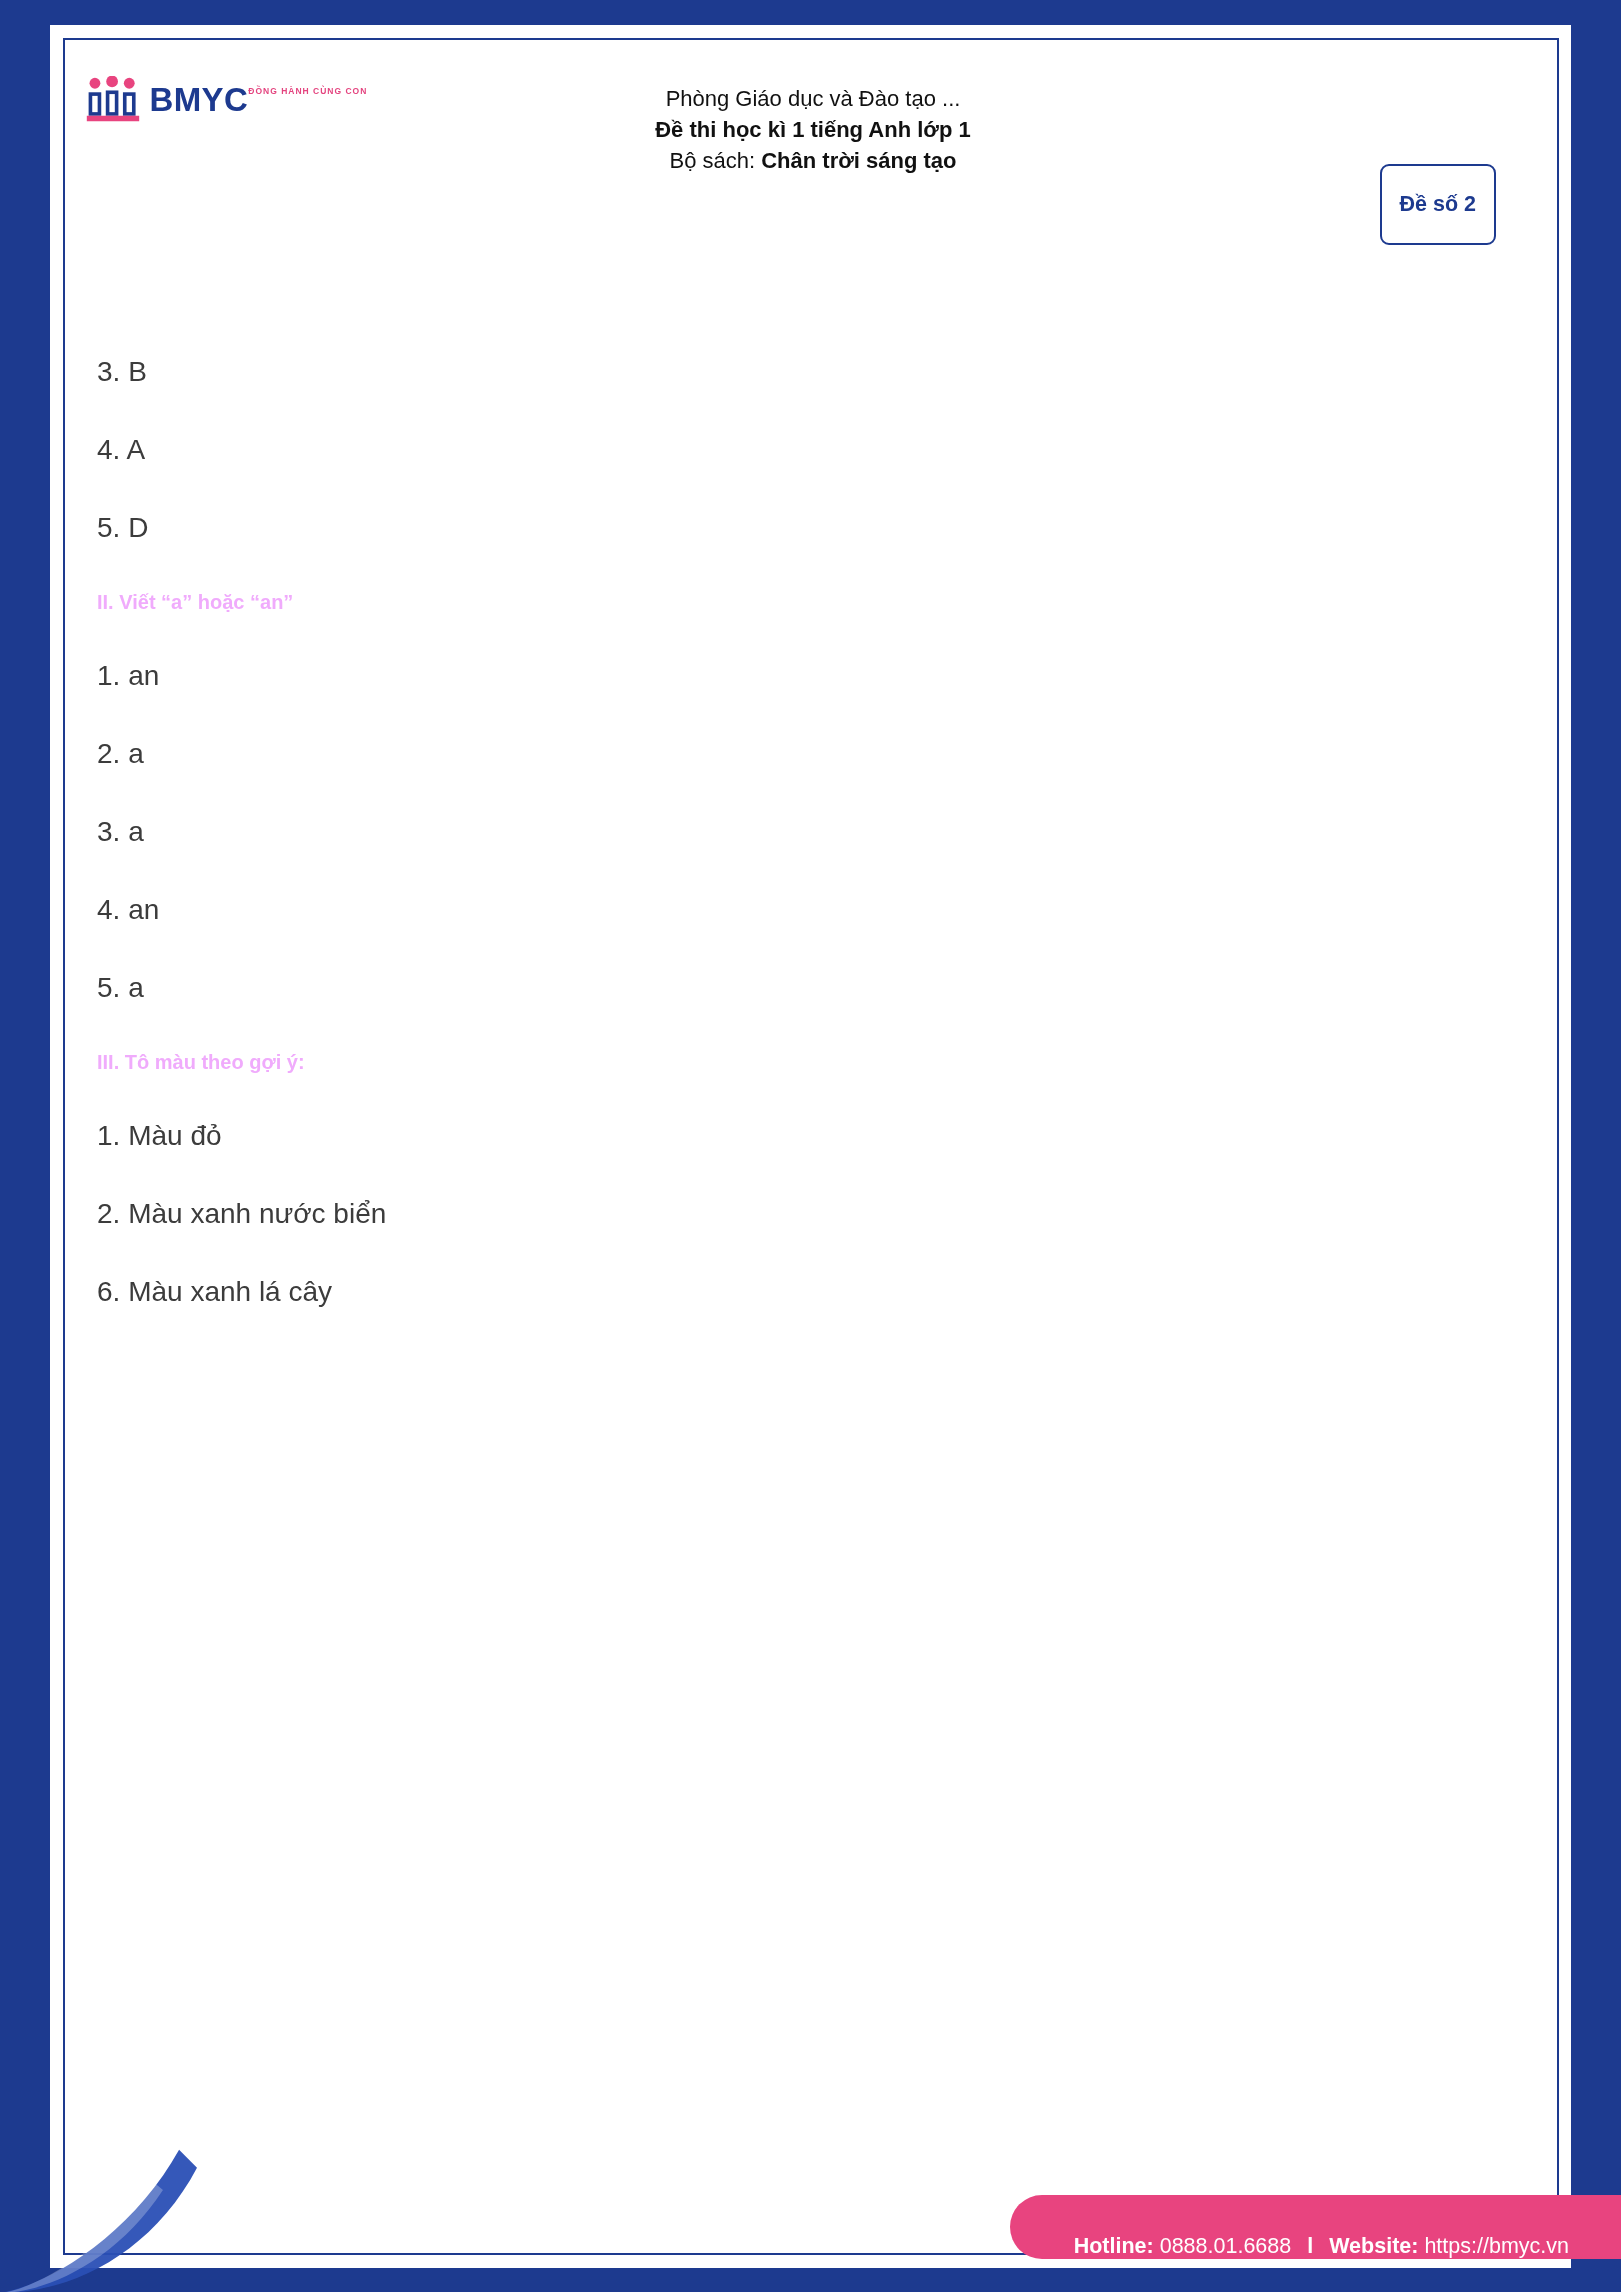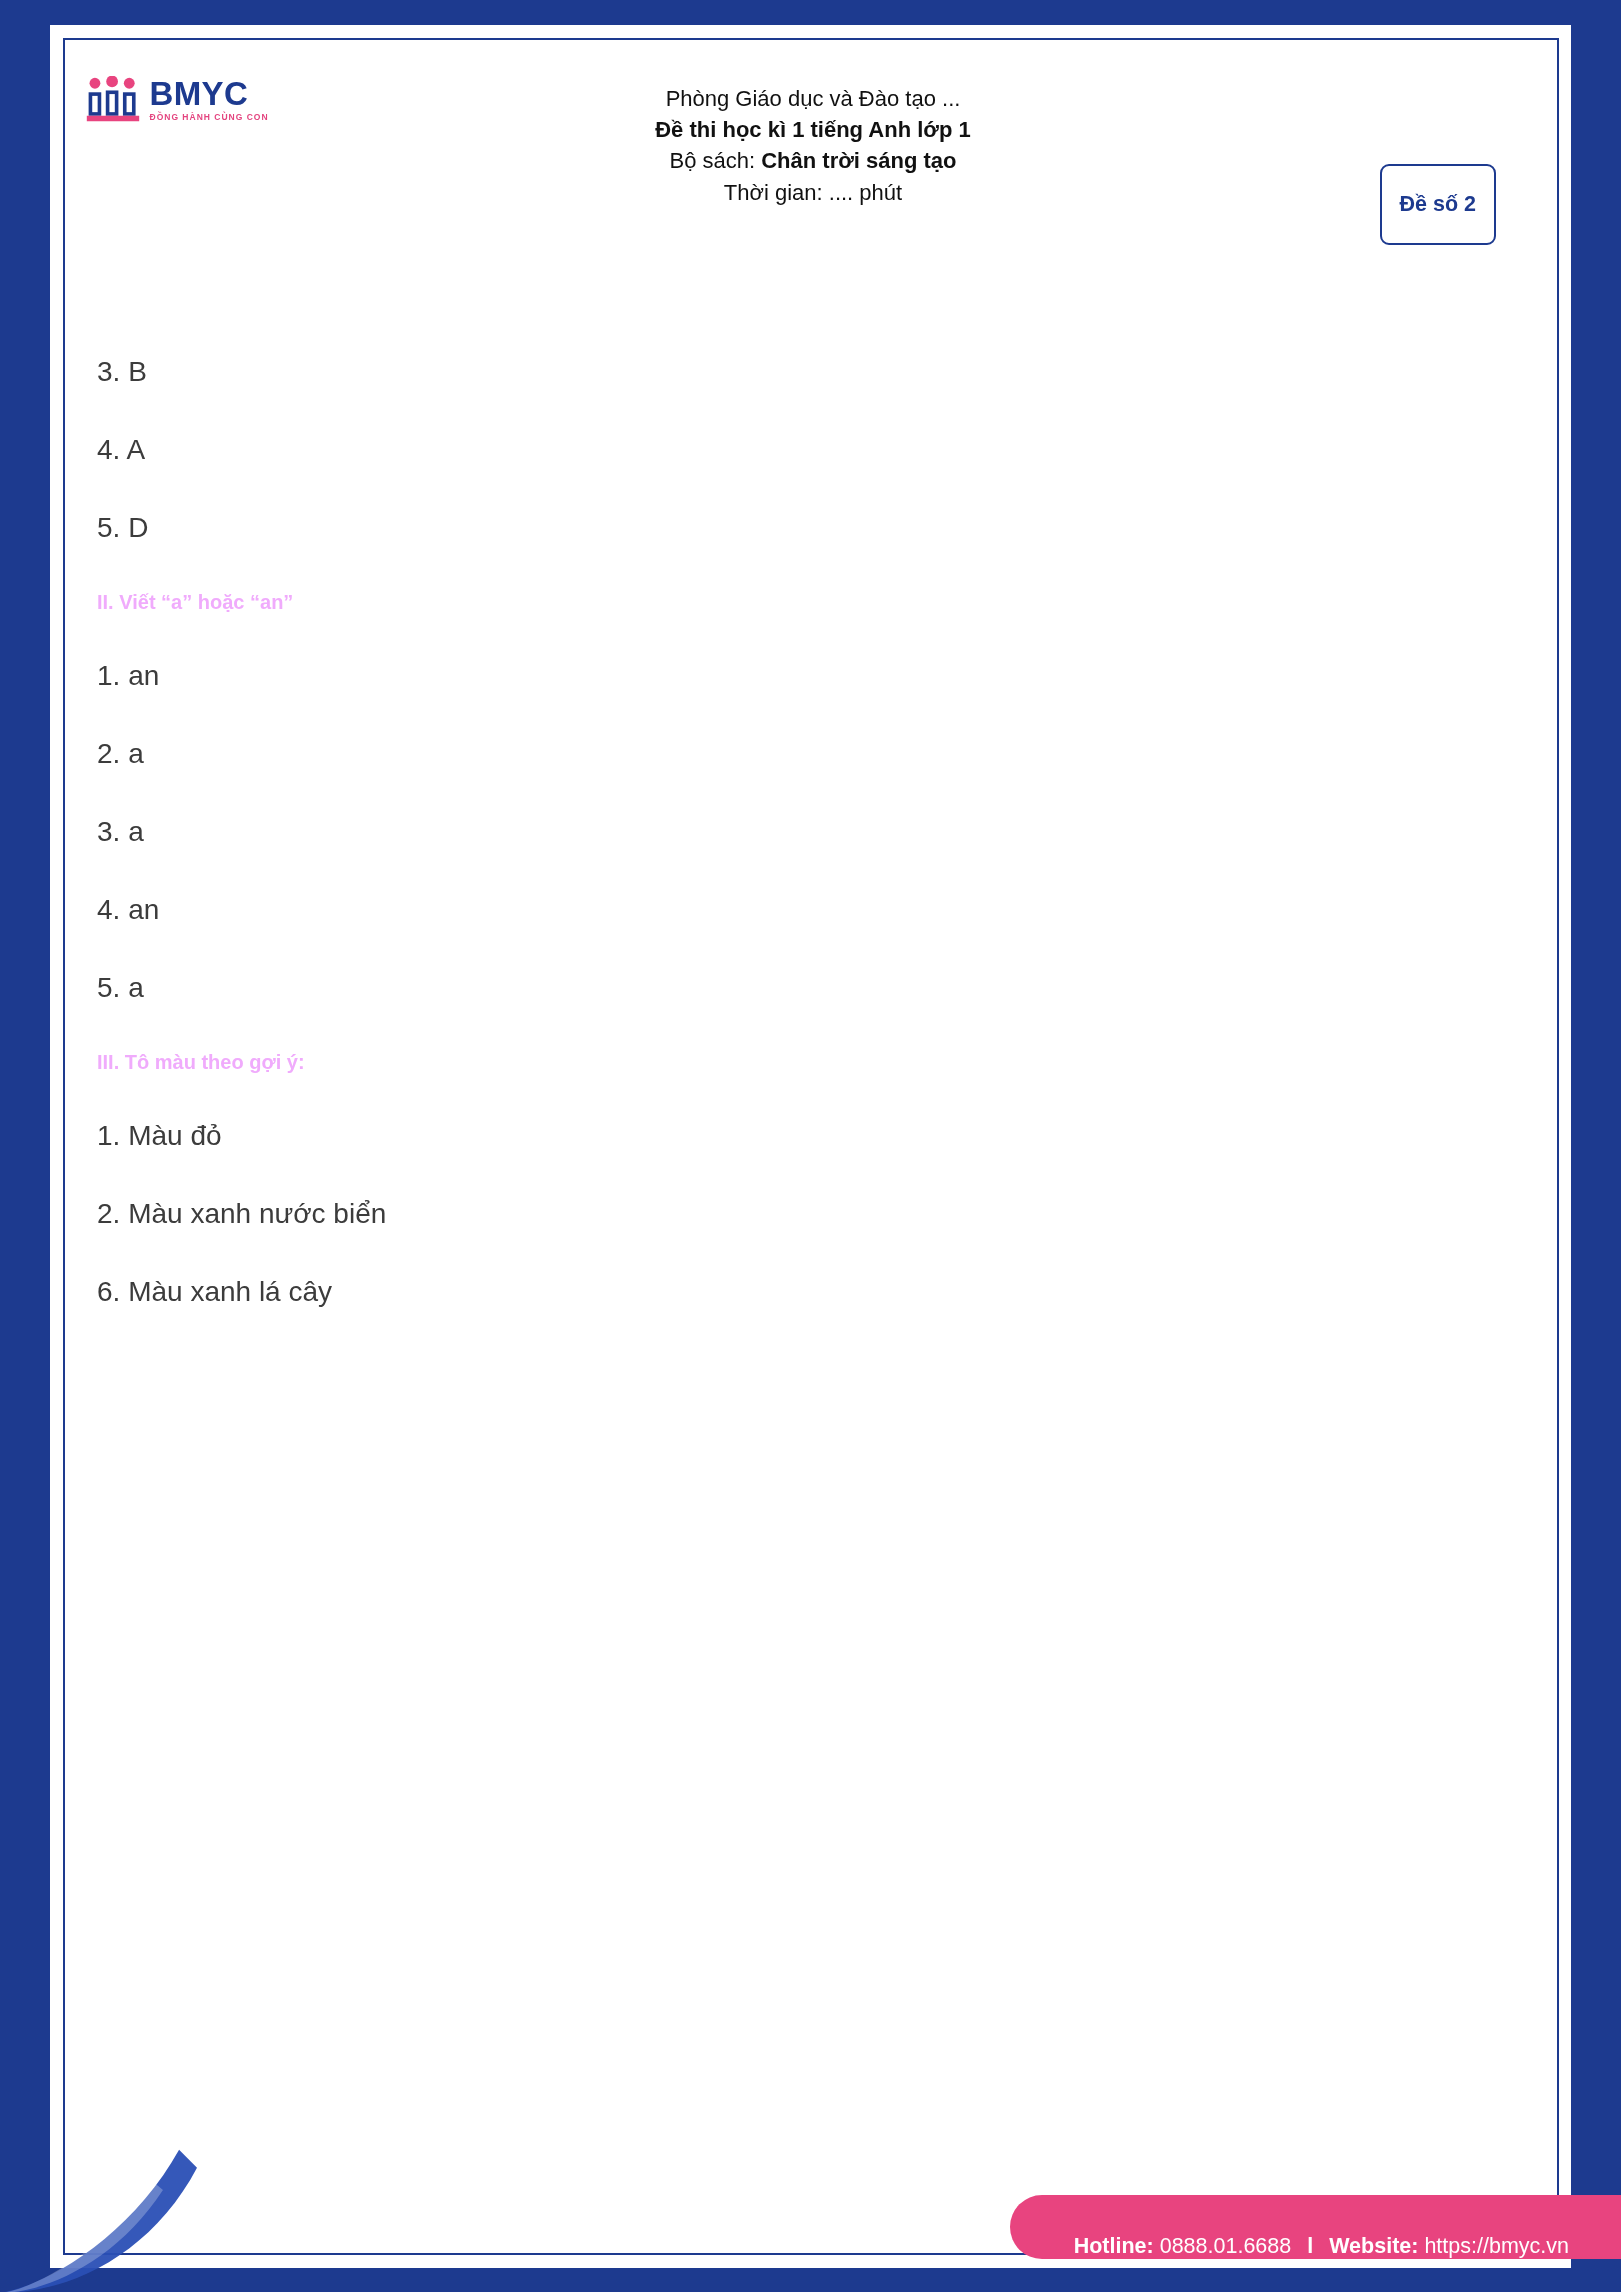--- a/index.html
+++ b/index.html
@@ -68,21 +68,21 @@
     align-items: center;
     gap: 9px;
   }
   .logo-mark {
     width: 56px;
     height: 47px;
     position: relative;
   }
   .logo-text {
     display: flex;
-    flex-direction: column;
+    flex-direction: row;
     align-items: flex-start;
     text-align: center;
   }
   .logo-title {
     font-size: 33px;
     font-weight: bold;
     color: #1d3a8f;
     letter-spacing: 0.4px;
     line-height: 1;
   }
@@ -203,21 +203,20 @@
       <span class="logo-text">
         <span class="logo-title">BMYC</span>
         <span class="logo-sub">ĐỒNG HÀNH CÙNG CON</span>
       </span>
     </div>
 
     <div class="header-center">
       <div class="hc-line1">Phòng Giáo dục và Đào tạo ...</div>
       <div class="hc-line2">Đề thi học kì 1 tiếng Anh lớp 1</div>
       <div class="hc-line3"><span>Bộ sách: </span><b>Chân trời sáng tạo</b></div>
-      <div class="hc-line4">Thời gian: .... phút</div>
     </div>
 
     <div class="exam-badge">Đề số 2</div>
   </div>
 
   <div class="content">
 
     <p class="ans-line">3. B</p>
     <p class="ans-line">4. A</p>
     <p class="ans-line">5. D</p>

